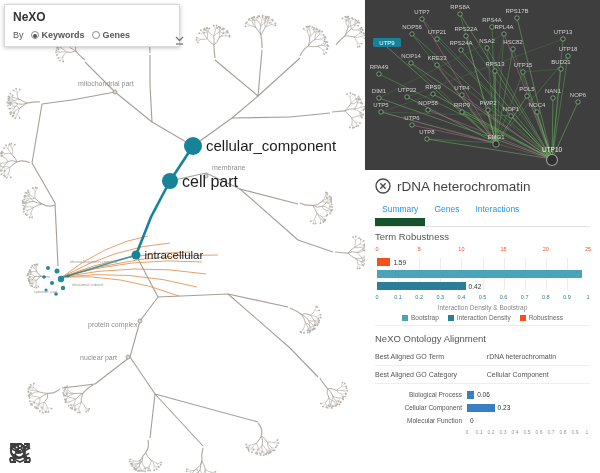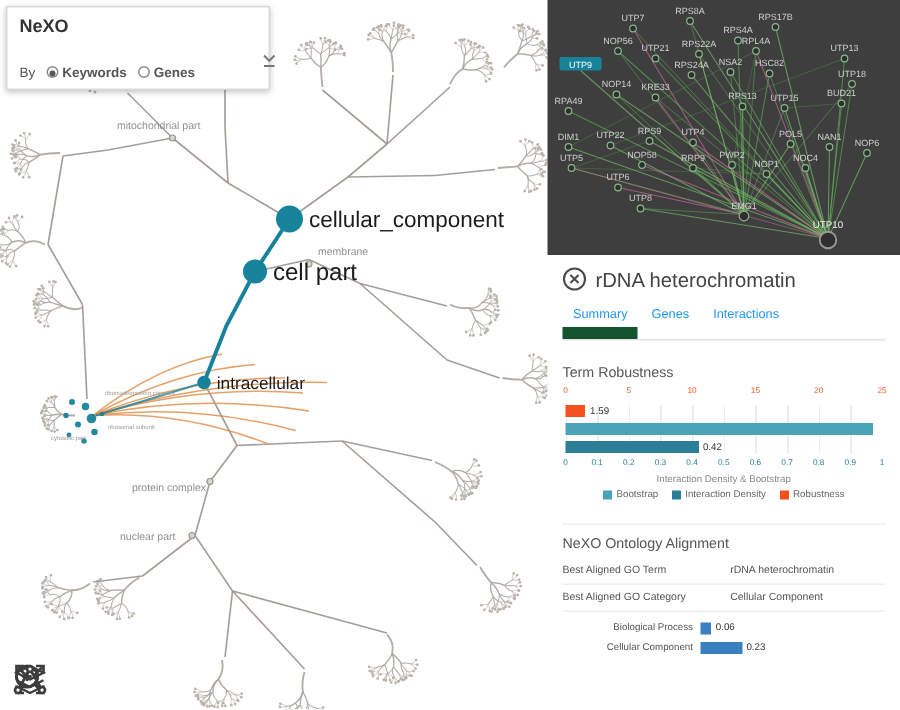--- a/index.html
+++ b/index.html
@@ -11,21 +11,21 @@
   .viz{position:absolute;left:0;top:0;width:365px;height:473px;background:#fff;}
   .viz svg{position:absolute;left:0;top:0;}
 
   .search-panel{position:absolute;left:4px;top:4px;width:176px;background:#fff;
     border:1px solid #d9d9d9;box-shadow:0 1px 4px rgba(0,0,0,.25);padding:5px 8px 6px 8px;z-index:6;}
   .sp-title{font-size:12px;font-weight:bold;color:#333;margin-bottom:4px;}
   .sp-row{display:flex;align-items:center;gap:4px;}
   .sp-row input{flex:1;width:100px;font-size:8.5px;padding:3px 4px;border:1px solid #ccc;
     color:#444;outline:none;font-family:inherit;}
   .sp-icon{display:inline-flex;width:14px;height:14px;align-items:center;justify-content:center;cursor:pointer;}
-  .sp-by{display:flex;align-items:flex-start;gap:7px;font-size:9px;color:#555;margin-top:19px;}
+  .sp-by{display:flex;align-items:flex-start;gap:7px;font-size:9px;color:#555;margin-top:6px;}
   .radio{display:inline-flex;align-items:center;gap:3px;cursor:pointer;}
   .rb{width:8px;height:8px;border:1px solid #8a8a8a;border-radius:50%;display:inline-block;position:relative;background:#fff;}
   .radio.selected .rb::after{content:"";position:absolute;left:1.5px;top:1.5px;width:4px;height:4px;border-radius:50%;background:#555;}
   .radio em{font-style:normal;font-weight:bold;}
   .sp-collapse{position:absolute;right:5px;top:30px;cursor:pointer;}
 
   .toolbar{position:absolute;left:8px;bottom:6px;display:flex;gap:13px;z-index:6;}
   .tool-btn{width:26px;height:26px;display:flex;align-items:center;justify-content:center;
     background:transparent;border:none;padding:0;cursor:pointer;}
 
@@ -35,21 +35,21 @@
   
   .details{position:absolute;left:365px;top:170px;width:235px;height:270px;background:#fff;
     padding:8px 10px 0 10px;overflow:hidden;}
   .dt-head{display:flex;align-items:center;gap:6px;}
   .dt-title{font-size:13.5px;color:#444;}
   .close{display:inline-flex;cursor:pointer;}
   .tabs{display:flex;gap:2px;border-bottom:1px solid #e2e2e2;margin-top:6px;}
   .tab{font-size:8.5px;color:#2196f3;padding:4px 7px 4px 7px;cursor:pointer;}
   .tab.active{border-bottom:8px solid #14532d;}
   .termid{font-size:8.5px;color:#888;padding:6px 0;border-bottom:1px solid #eee;}
-  .sec{font-size:9.5px;color:#555;margin-top:16px;margin-bottom:4px;}
+  .sec{font-size:9.5px;color:#555;margin-top:4px;margin-bottom:4px;}
   .sec.divided{border-top:1px solid #eee;padding-top:7px;}
 
   .rb-axis{position:relative;height:8px;margin:0 2px;}
   .rb-axis .tick{position:absolute;transform:translateX(-50%);font-size:5.5px;top:0;}
   .rb-bars{position:relative;margin:1px 2px;
     background:repeating-linear-gradient(to right,#ececec 0,#ececec 1px,transparent 1px,transparent 10%);}
   .rb-row{display:flex;align-items:center;height:8px;margin:4px 0;}
   .rb-bar{height:8px;}
   .rb-val{font-size:6.5px;color:#333;margin-left:3px;}
   .axis-label{text-align:center;font-size:6.5px;color:#888;margin-top:2px;}

